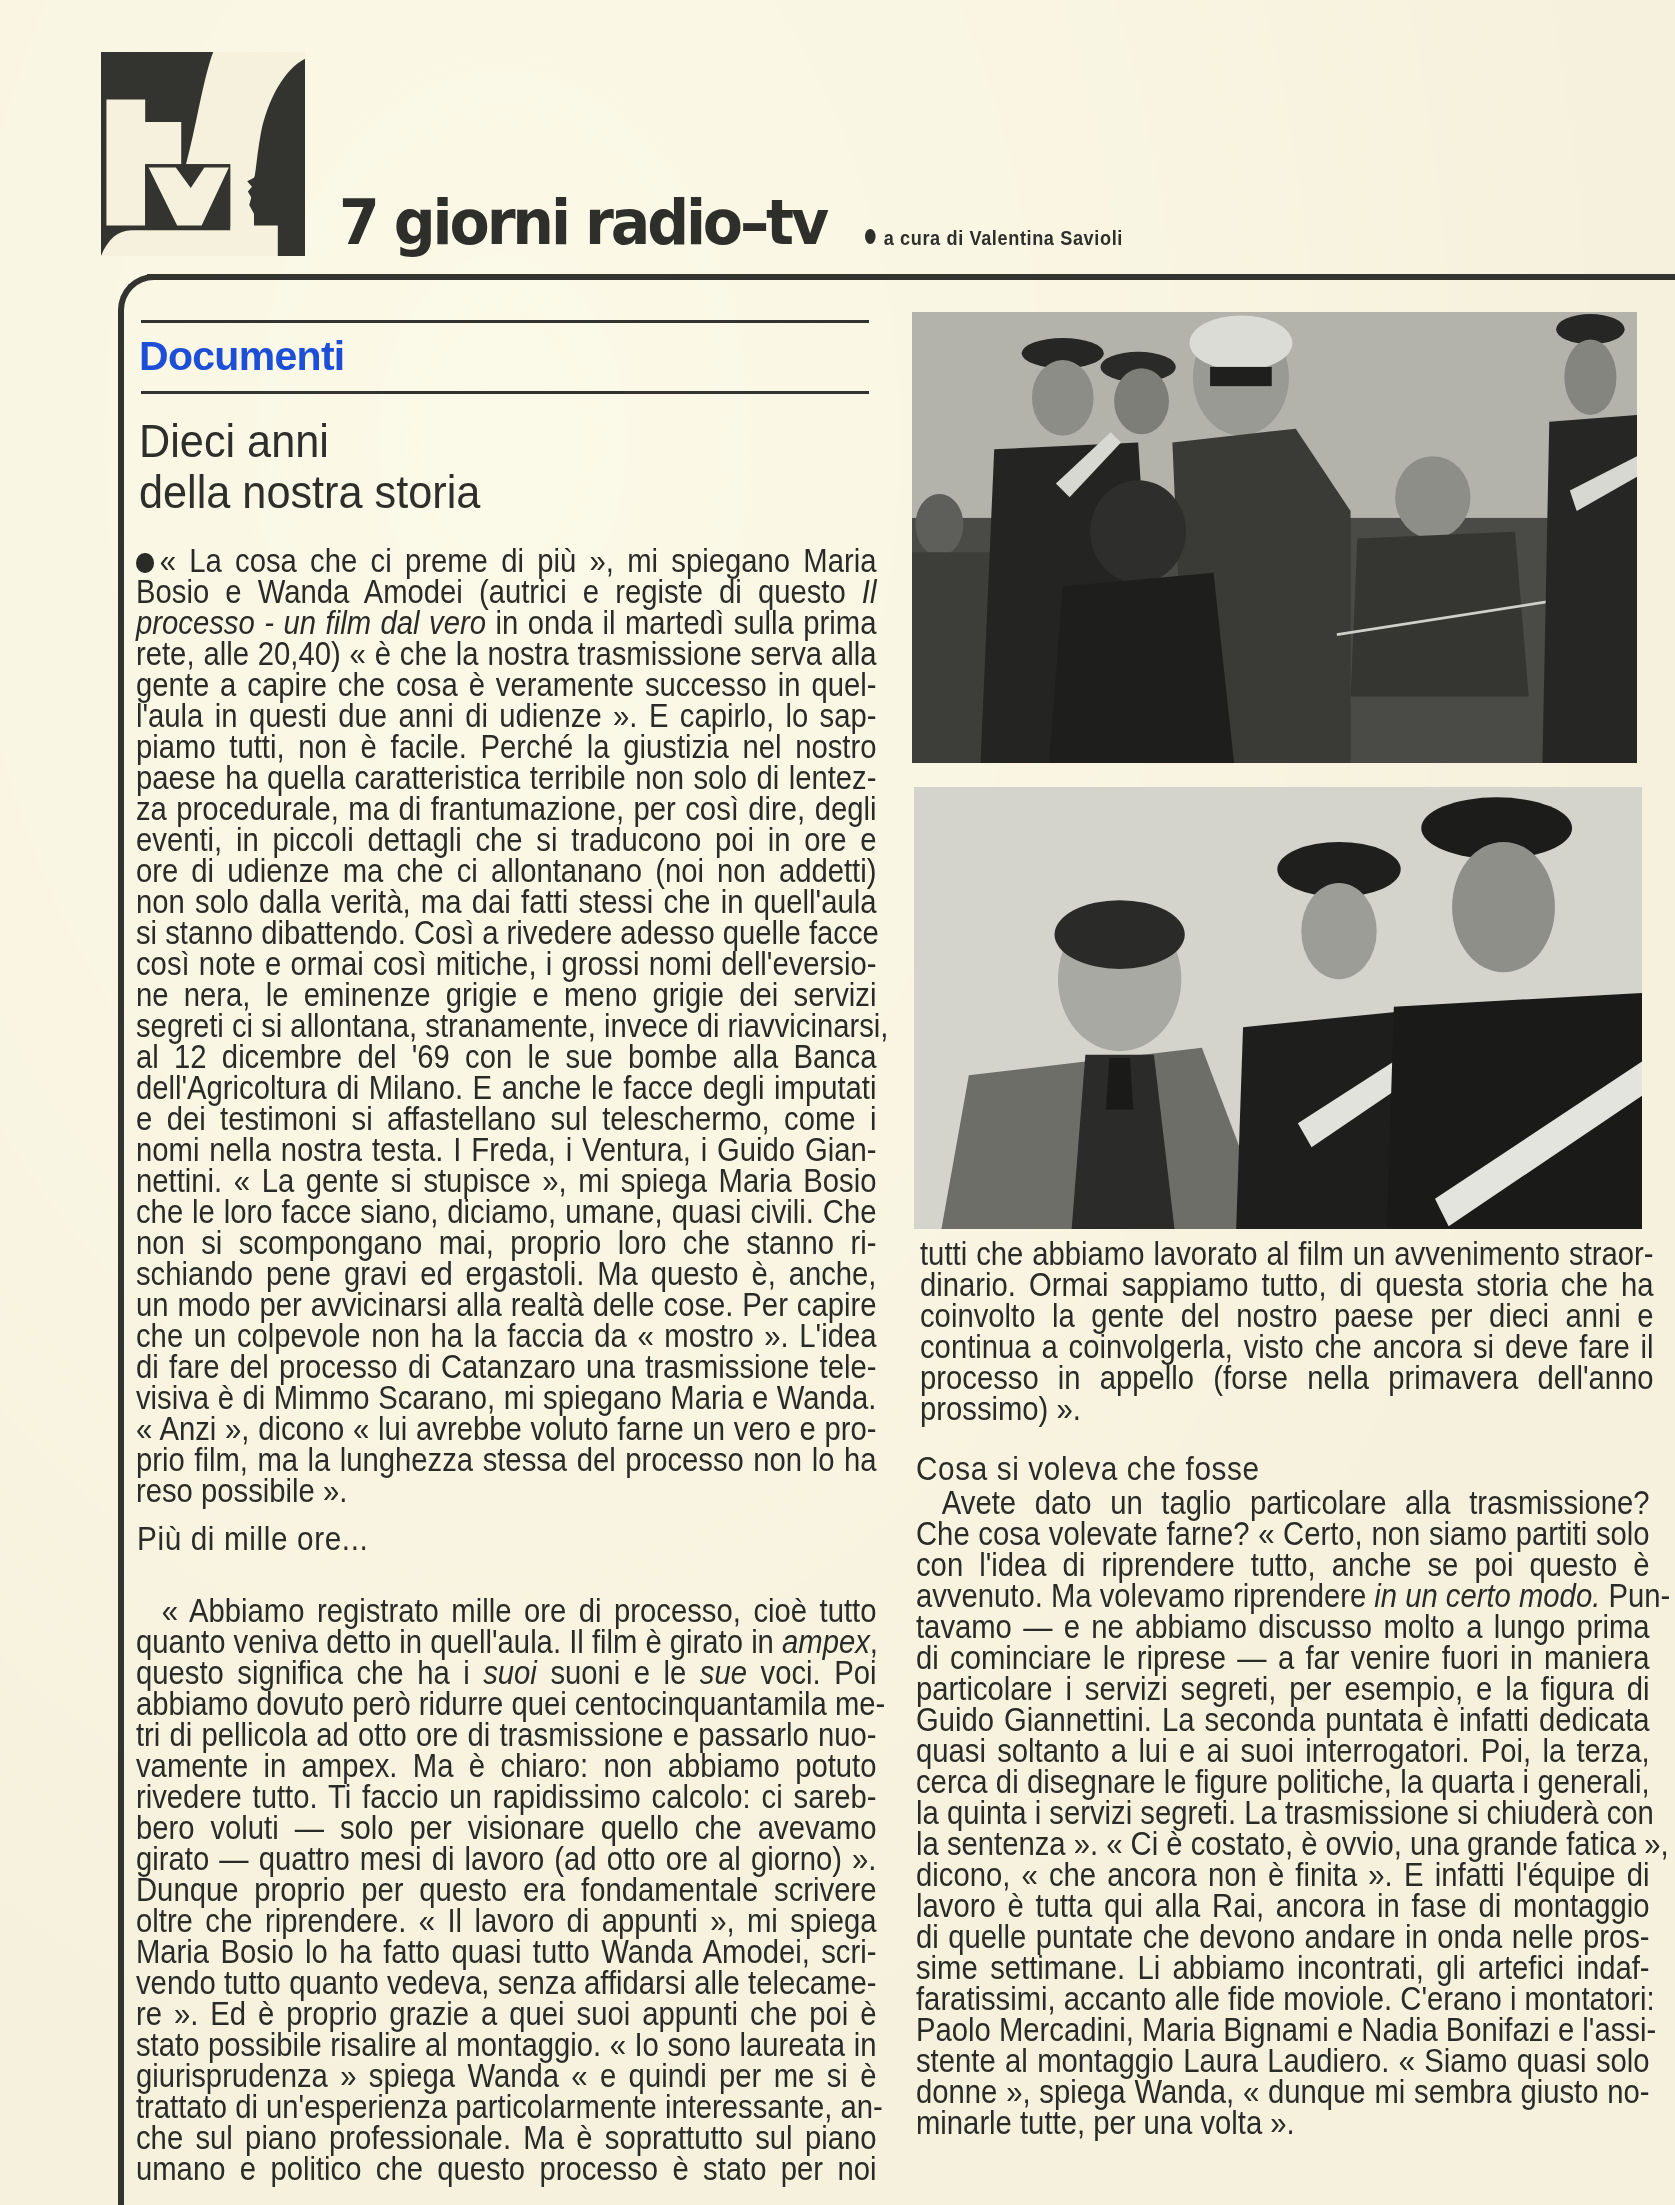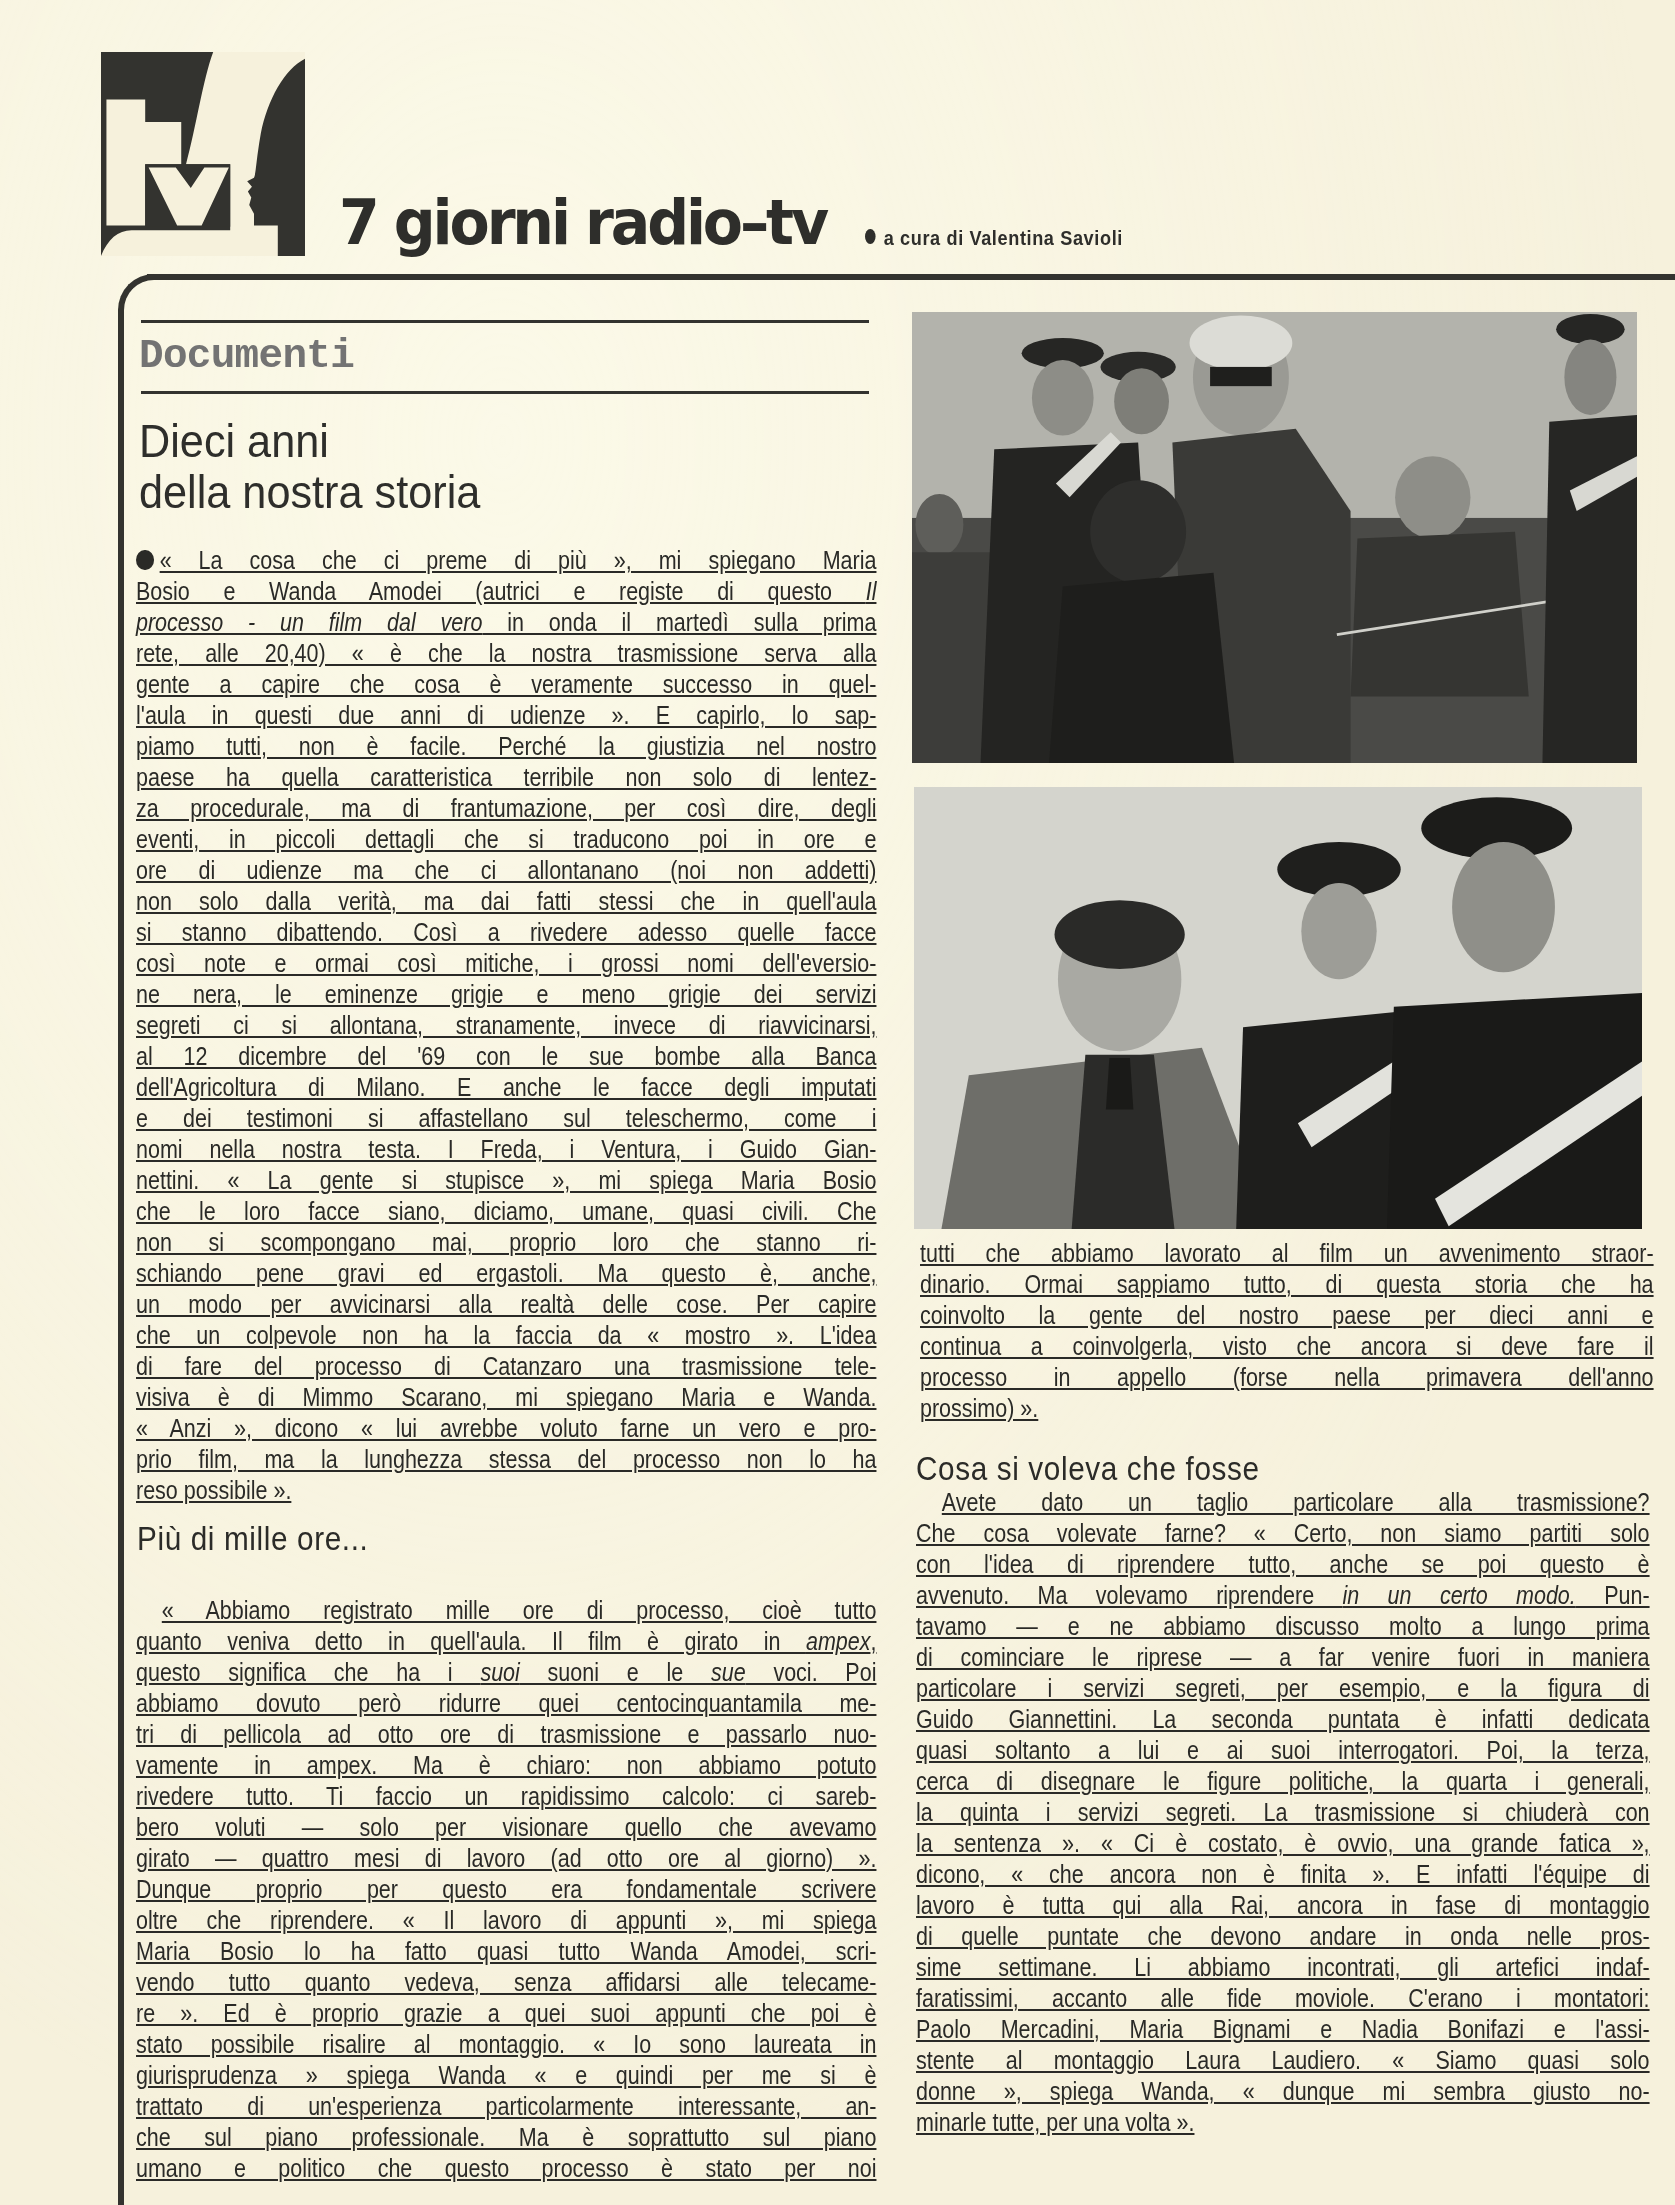--- a/index.html
+++ b/index.html
@@ -29,32 +29,32 @@
   
   #frame-top { left:147px; top:274px; width:1528px; height:6.2px; background:#33332f; }
   #frame-corner { left:118px; top:274px; width:55px; height:55px; border-left:6.2px solid #33332f; border-top:6.2px solid #33332f; border-top-left-radius:36px; box-sizing:border-box; }
   #frame-left { left:118px; top:322px; width:6.2px; height:1883px; background:#33332f; }
 
   
   .rule { background:#33332f; height:2.7px; }
   #rule-1 { left:141px; top:320px; width:728px; }
   #rule-2 { left:141px; top:391px; width:728px; }
   #section-label {
-    left:139px; top:336px; font-family:Liberation Mono, monospace; font-weight:bold; font-size:41px;
-    letter-spacing:-0.7px; color:#737373; line-height:1;
+    left:139px; top:336px; font-family:Liberation Sans, sans-serif; font-weight:bold; font-size:41px;
+    letter-spacing:-0.7px; color:#1d4ed8; line-height:1;
   }
   #headline {
     left:139px; top:415px; font-family:"Liberation Sans", sans-serif; font-size:47px;
     line-height:51px; color:#2e2e2b; transform:scaleX(0.92); transform-origin:left top;
   }
   #headline span { display:block; }
 
   
-  .col { position:absolute; font-family:"Liberation Sans", sans-serif; font-size:25px;
-    line-height:31px; color:#2a2a27;text-decoration:underline; }
+  .col { position:absolute; font-family:"Liberation Sans", sans-serif; font-size:34px;
+    line-height:31px; color:#2a2a27; }
   .col .line { display:block; white-space:nowrap; text-align:justify; text-align-last:justify; height:31px; }
   .col .line.last { text-align-last:left; }
   .col-inner { transform:scaleX(0.86); transform-origin:left top; width:861px; }
   #col-left { left:136px; top:545px; width:741px; }
   #col-right { left:920px; top:1238px; width:734px; }
   #col-right .col-inner { width:853px; }
 
   .bullet { display:inline-block; width:20.6px; height:20.6px; border-radius:50%; background:#2a2a27; vertical-align:-1.4px; margin-right:6.9px; }
 
   .subhead { position:absolute; font-family:"Liberation Sans", sans-serif; font-size:33px; color:#2b2b28; line-height:1; transform:scaleX(0.9); transform-origin:left top; letter-spacing:0.7px; white-space:nowrap; }

